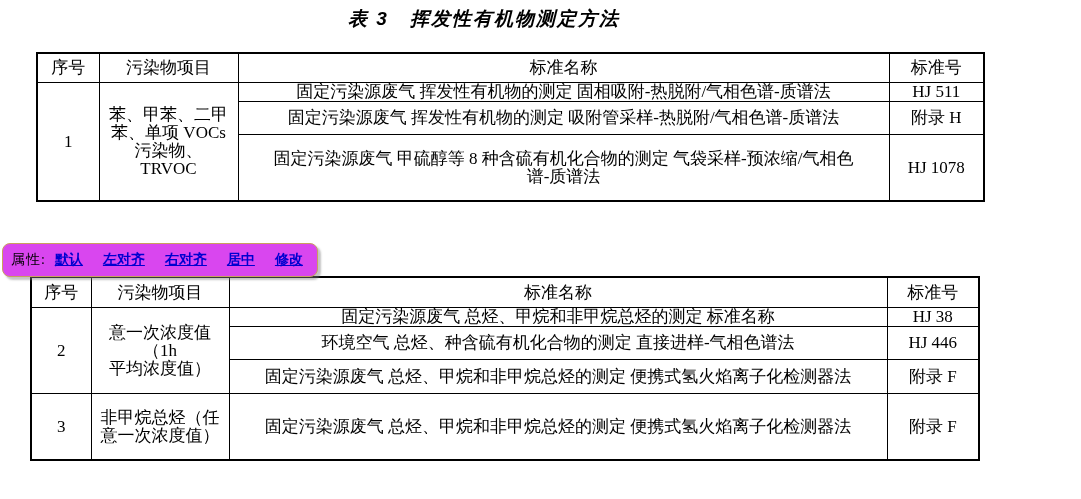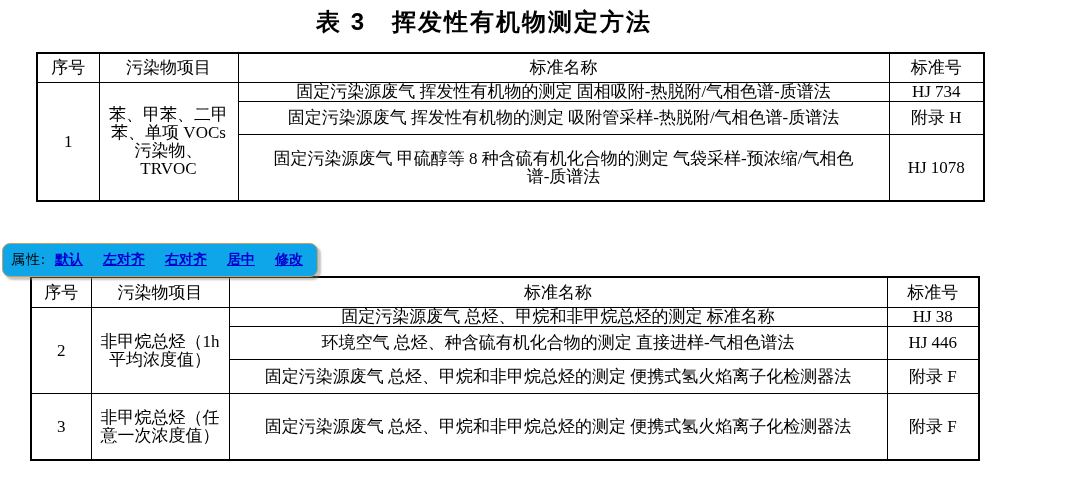--- a/index.html
+++ b/index.html
@@ -18,23 +18,24 @@
 
   
   .doc-title {
     position: absolute;
     left: 0;
     top: 6px;
     width: 968px;
     text-align: center;
     font-family: "Liberation Sans", "DejaVu Sans", sans-serif;
     font-weight: bold;
-    font-size: 24px;
+    font-size: 19px;
     letter-spacing: 2px;
     white-space: pre;
+    font-style: italic;
   }
 
   
   table.doc-table {
     position: absolute;
     border-collapse: collapse;
     table-layout: fixed;
     border: 2px solid #000;
     font-size: 17px;
   }
@@ -61,21 +62,21 @@
   .t2 col.c-name { width: 658px; }
   .t2 col.c-code { width: 92px; }
 
   
   .props-toolbar {
     position: absolute;
     left: 2px;
     top: 243px;
     width: 298px;
     height: 32px;
-    background: #0ea5e9;
+    background: #d946ef;
     border: 1px solid #C9A05E;
     border-radius: 8px;
     box-shadow: 3px 3px 2px rgba(125,125,125,0.45);
     display: flex;
     align-items: center;
     padding: 0 8px;
     z-index: 5;
     font-size: 14px;
   }
   .props-label {
@@ -113,21 +114,21 @@
     <td>标准名称</td>
     <td>标准号</td>
   </tr>
   <tr>
     <td height="31" rowspan="3">1</td>
     <td rowspan="3">苯、甲苯、二甲
 苯、单项 VOCs
 污染物、
 TRVOC</td>
     <td>固定污染源废气 挥发性有机物的测定 固相吸附-热脱附/气相色谱-质谱法</td>
-    <td>HJ 734</td>
+    <td>HJ 511</td>
   </tr>
   <tr>
     <td height="32">固定污染源废气 挥发性有机物的测定 吸附管采样-热脱附/气相色谱-质谱法</td>
     <td>附录 H</td>
   </tr>
   <tr>
     <td height="65">固定污染源废气 甲硫醇等 8 种含硫有机化合物的测定 气袋采样-预浓缩/气相色
 谱-质谱法</td>
     <td>HJ 1078</td>
   </tr>
@@ -152,21 +153,21 @@
   </colgroup>
   <tbody>
       <tr class="hdr">
     <td height="29">序号</td>
     <td>污染物项目</td>
     <td>标准名称</td>
     <td>标准号</td>
   </tr>
   <tr>
     <td height="32" rowspan="3">2</td>
-    <td rowspan="3">非甲烷总烃（1h
+    <td rowspan="3">意一次浓度值（1h
 平均浓度值）</td>
     <td>固定污染源废气 总烃、甲烷和非甲烷总烃的测定 标准名称</td>
     <td>HJ 38</td>
   </tr>
   <tr>
     <td height="32">环境空气 总烃、种含硫有机化合物的测定 直接进样-气相色谱法</td>
     <td>HJ 446</td>
   </tr>
   <tr>
     <td height="33">固定污染源废气 总烃、甲烷和非甲烷总烃的测定 便携式氢火焰离子化检测器法</td>

